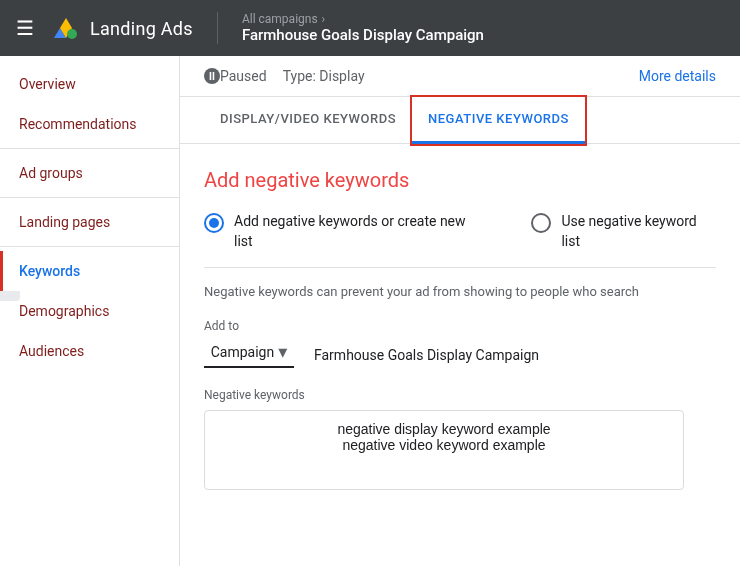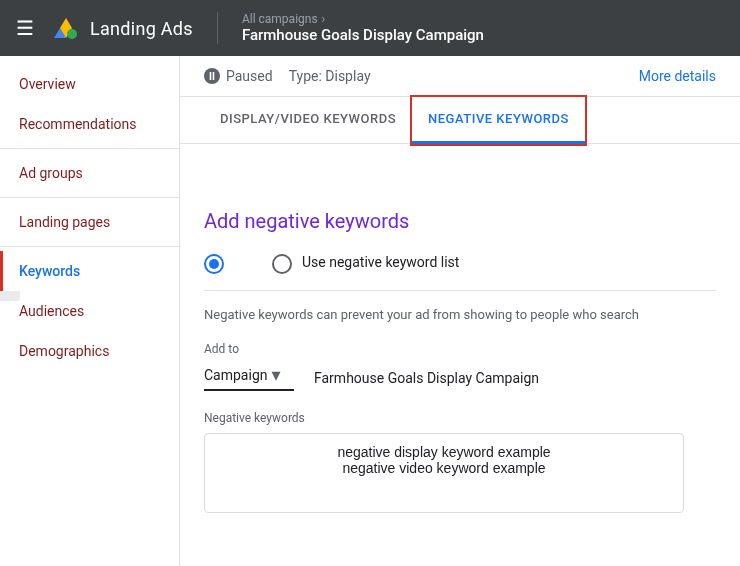--- a/index.html
+++ b/index.html
@@ -130,21 +130,21 @@
     .campaign-bar {
       padding: 12px 24px;
       display: flex;
       align-items: center;
       gap: 16px;
       border-bottom: 1px solid #e0e0e0;
     }
     .status-badge {
       display: flex;
       align-items: center;
-      gap: 6px;
+      gap: 0;
       font-size: 14px;
       color: #5f6368;
       text-align: right;
     }
     .status-icon {
       width: 16px;
       height: 16px;
       border-radius: 50%;
       background: #5f6368;
       display: flex;
@@ -191,23 +191,22 @@
     
     .content {
       padding: 24px;
       overflow-y: auto;
       flex: 1;
     }
 
     .section-title {
       font-size: 20px;
       font-weight: 400;
-      color: #6d28d9;
+      color: #ef4444;
       margin-bottom: 20px;
-      margin-top: 41px;
     }
 
     
     .radio-group {
       display: flex;
       align-items: flex-start;
       gap: 48px;
       margin-bottom: 16px;
     }
     .radio-option {
@@ -271,20 +270,21 @@
     .campaign-dropdown {
       display: flex;
       align-items: center;
       gap: 4px;
       font-size: 14px;
       color: #202124;
       border-bottom: 2px solid #202124;
       padding-bottom: 4px;
       cursor: pointer;
       min-width: 90px;
+      justify-content: center;
     }
     .dropdown-arrow {
       font-size: 18px;
       color: #5f6368;
     }
     .campaign-name {
       font-size: 14px;
       color: #202124;
       margin-left: 16px;
     }
@@ -352,24 +352,24 @@
     </div>
     <hr class="sidebar-divider">
     <div class="sidebar-item">
       <span>Landing pages</span>
     </div>
     <hr class="sidebar-divider">
     <div class="sidebar-item active">
       <span>Keywords</span>
     </div>
     <div class="sidebar-item">
+      <span>Demographics</span>
+    </div>
+    <div class="sidebar-item">
       <span>Audiences</span>
-    </div>
-    <div class="sidebar-item">
-      <span>Demographics</span>
     </div>
   </nav>
 
   <div class="main">
 
     <div class="campaign-bar">
       <div class="status-badge">
         <div class="status-icon">II</div>
         <span>Paused</span>
       </div>
@@ -390,20 +390,21 @@
     </div>
 
     <div class="content">
 
       <h2 class="section-title">Add negative keywords</h2>
 
       
       <div class="radio-group">
         <div class="radio-option">
           <div class="radio-circle checked"></div>
+          <span class="radio-label">Add negative keywords or create new list</span>
         </div>
         <div class="radio-option">
           <div class="radio-circle unchecked"></div>
           <span class="radio-label">Use negative keyword list</span>
         </div>
       </div>
 
       
       <p class="info-text">Negative keywords can prevent your ad from showing to people who search</p>
 

